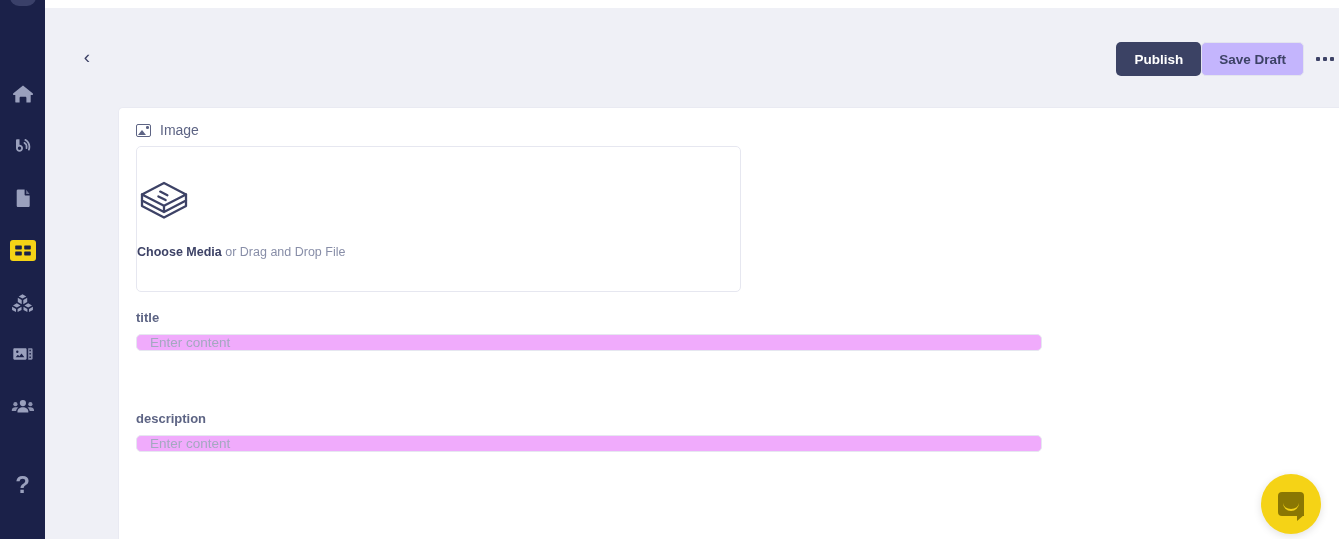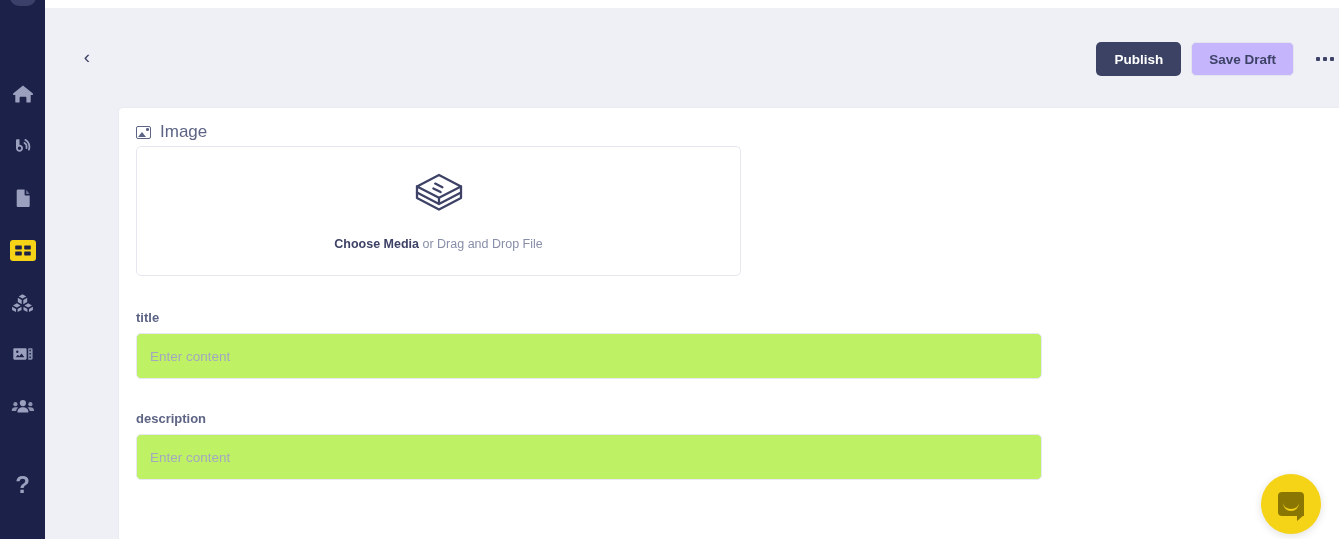--- a/index.html
+++ b/index.html
@@ -88,21 +88,21 @@
     cursor: pointer; user-select: none;
   }
   .page-title {
     position: absolute; left: 46px; top: 12px;
     font-size: 20px; font-weight: bold; color: #3d4266;
     letter-spacing: -0.15px;
     white-space: nowrap;
   }
   .header-actions {
     position: absolute; right: 0; top: 14px;
-    display: flex; align-items: center; gap: 10px;
+    display: flex; align-items: center; gap: 0;
   }
   .btn {
     height: 34px;
     border-radius: 5px;
     font-size: 13.5px; font-weight: bold;
     display: inline-flex; align-items: center; justify-content: center;
     padding: 0 17px;
     cursor: pointer;
     white-space: nowrap;
     border: 1px solid transparent;
@@ -140,44 +140,44 @@
   .img-icon::before {
     content: ""; position: absolute; left: 1.3px; bottom: 0.8px;
     width: 0; height: 0;
     border-left: 4px solid transparent; border-right: 4px solid transparent;
     border-bottom: 5px solid #5d6484;
   }
   .img-icon::after {
     content: ""; position: absolute; right: 1.5px; top: 1.5px;
     width: 2.6px; height: 2.6px; border-radius: 50%; background: #5d6484;
   }
-  .field-label-row .txt { font-size: 17px; color: #5d6484; }
+  .field-label-row .txt { font-size: 14px; color: #5d6484; }
 
   .dropzone {
     position: absolute; left: 17px; top: 38px;
-    width: 605px; height: 130px;
+    width: 605px; height: 146px;
     border: 1px solid #e6e7f0;
     border-radius: 5px;
     background: #ffffff;
-    display: flex; flex-direction: column; align-items: center; justify-content: center;
+    display: flex; flex-direction: column; align-items: flex-start; justify-content: center;
     gap: 24px;
     cursor: pointer;
   }
   .dz-caption { font-size: 12.5px; color: #888ea8; }
   .dz-caption b { color: #3d4266; font-weight: bold; }
 
   .field-block { position: absolute; left: 17px; width: 906px; }
   .field-label {
     font-size: 13px; font-weight: bold; color: #5d6484;
     margin-bottom: 8px;
   }
   .input {
-    width: 100%; height: 46px;
+    width: 100%; height: 17px;
     border: 1px solid #e6e7f0; border-radius: 5px;
-    background: #bef264;
+    background: #f0abfc;
     font-family: "Liberation Sans", sans-serif;
     font-size: 13.5px; color: #3d4266;
     padding: 0 13px;
     outline: none;
   }
   .input::placeholder { color: #a3a8c0; }
   .input-narrow { width: 303px; }
 
   
   .intercom {

